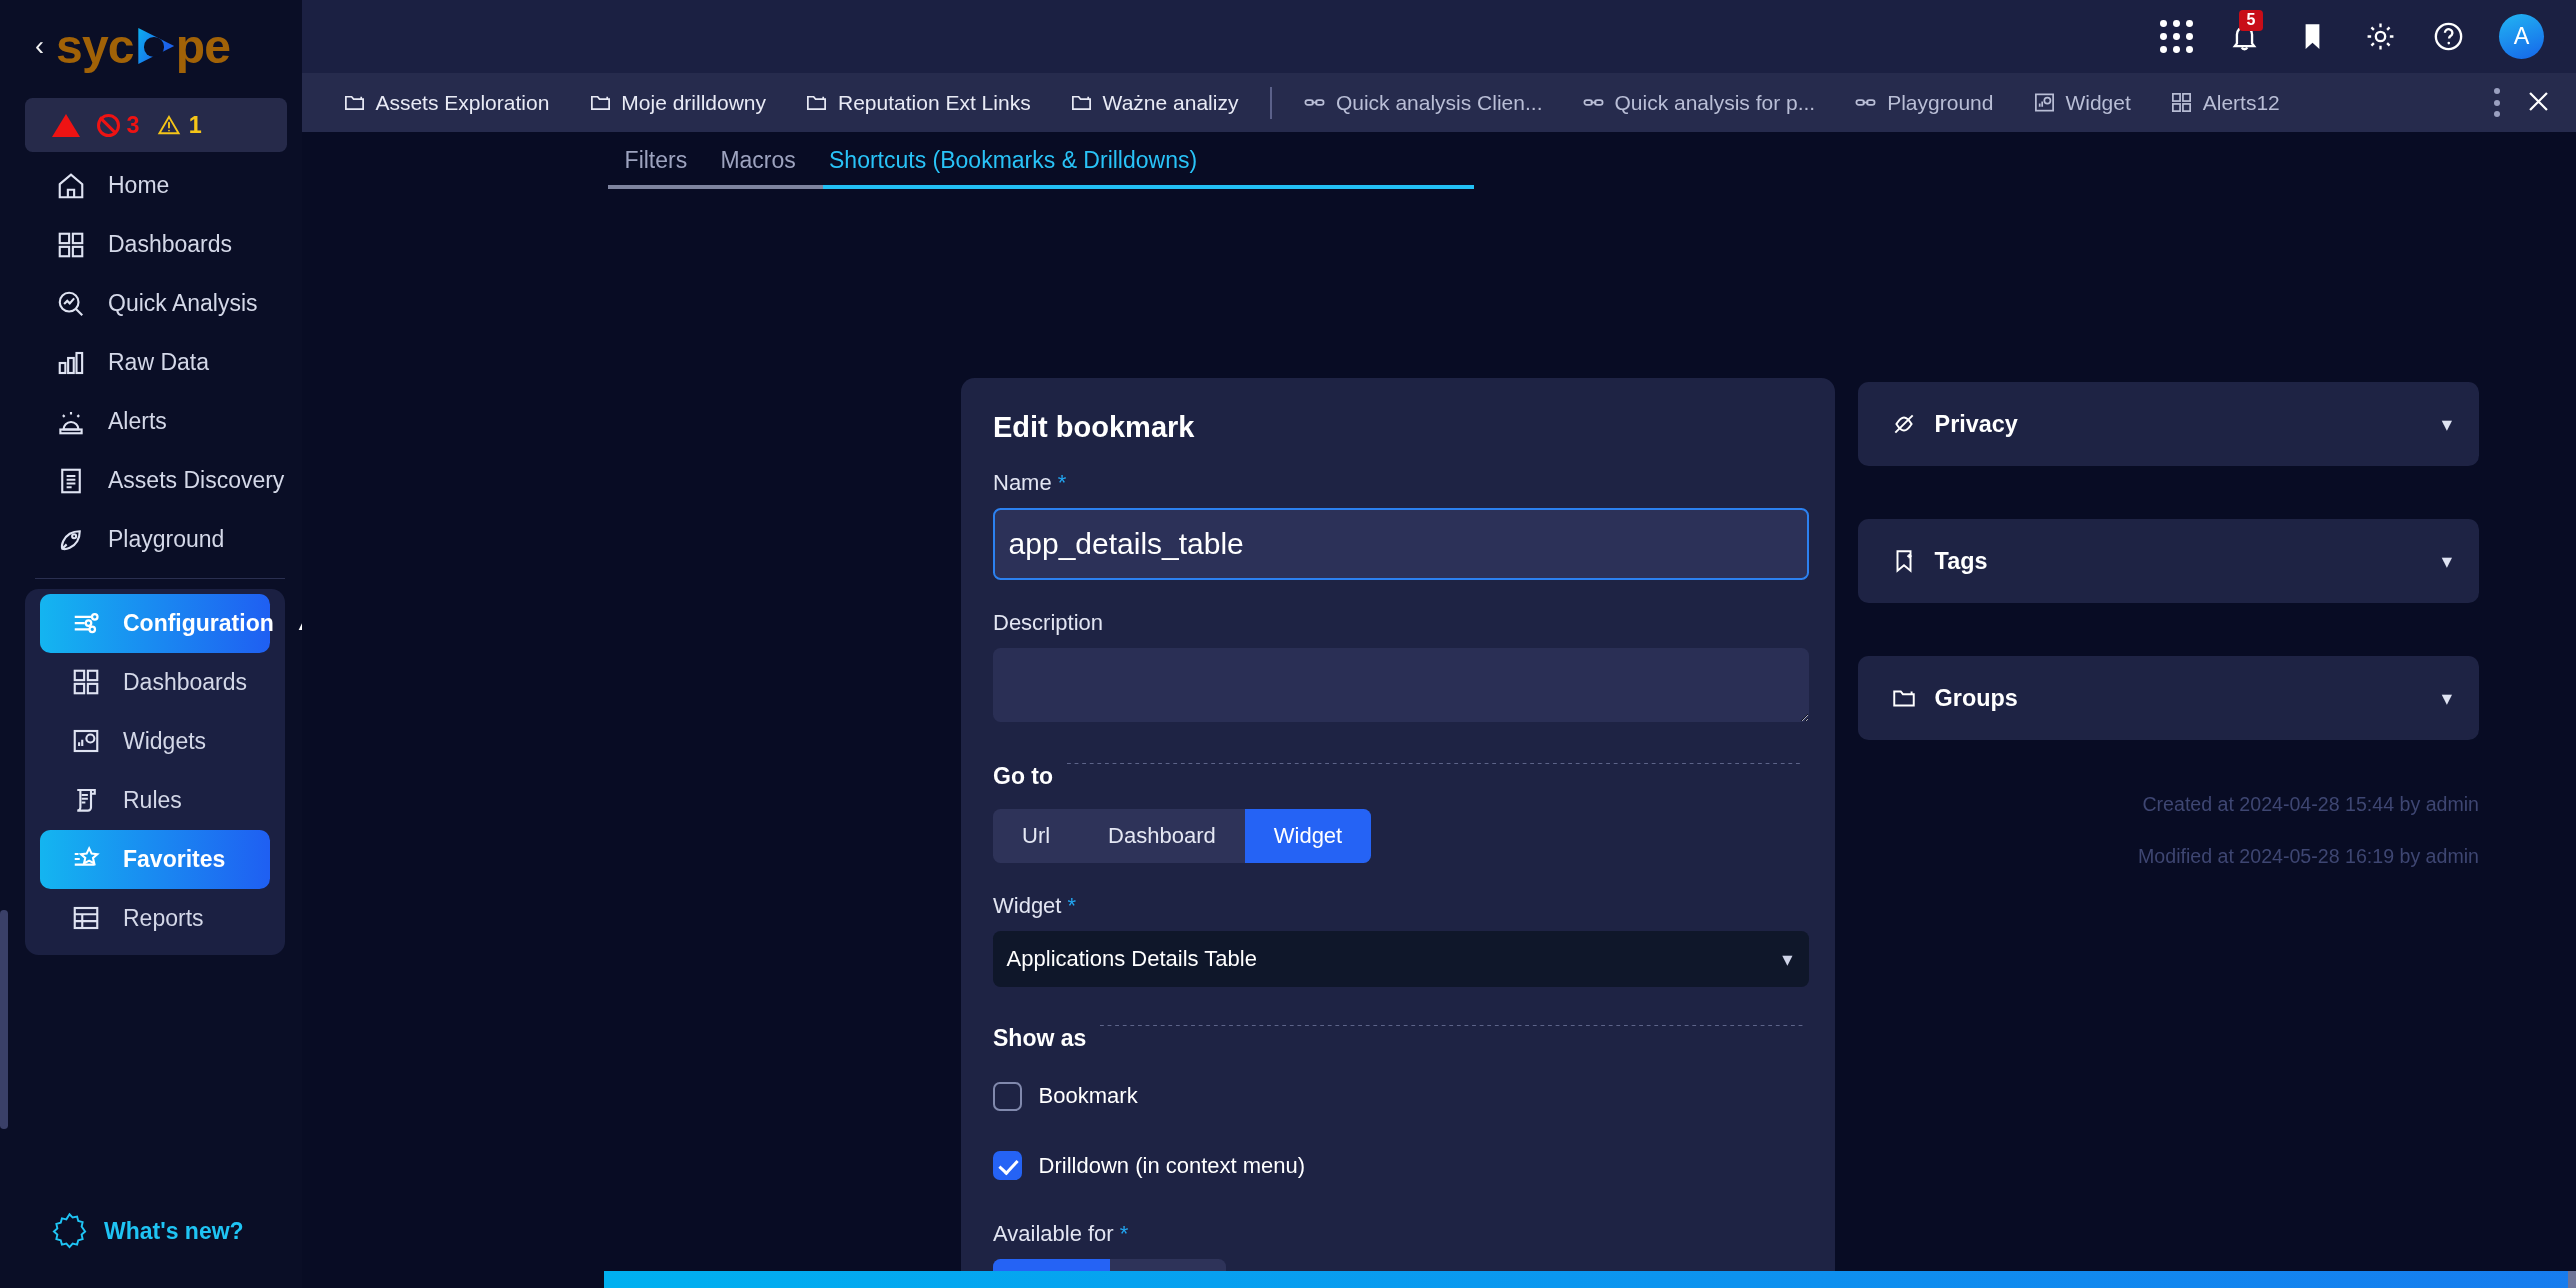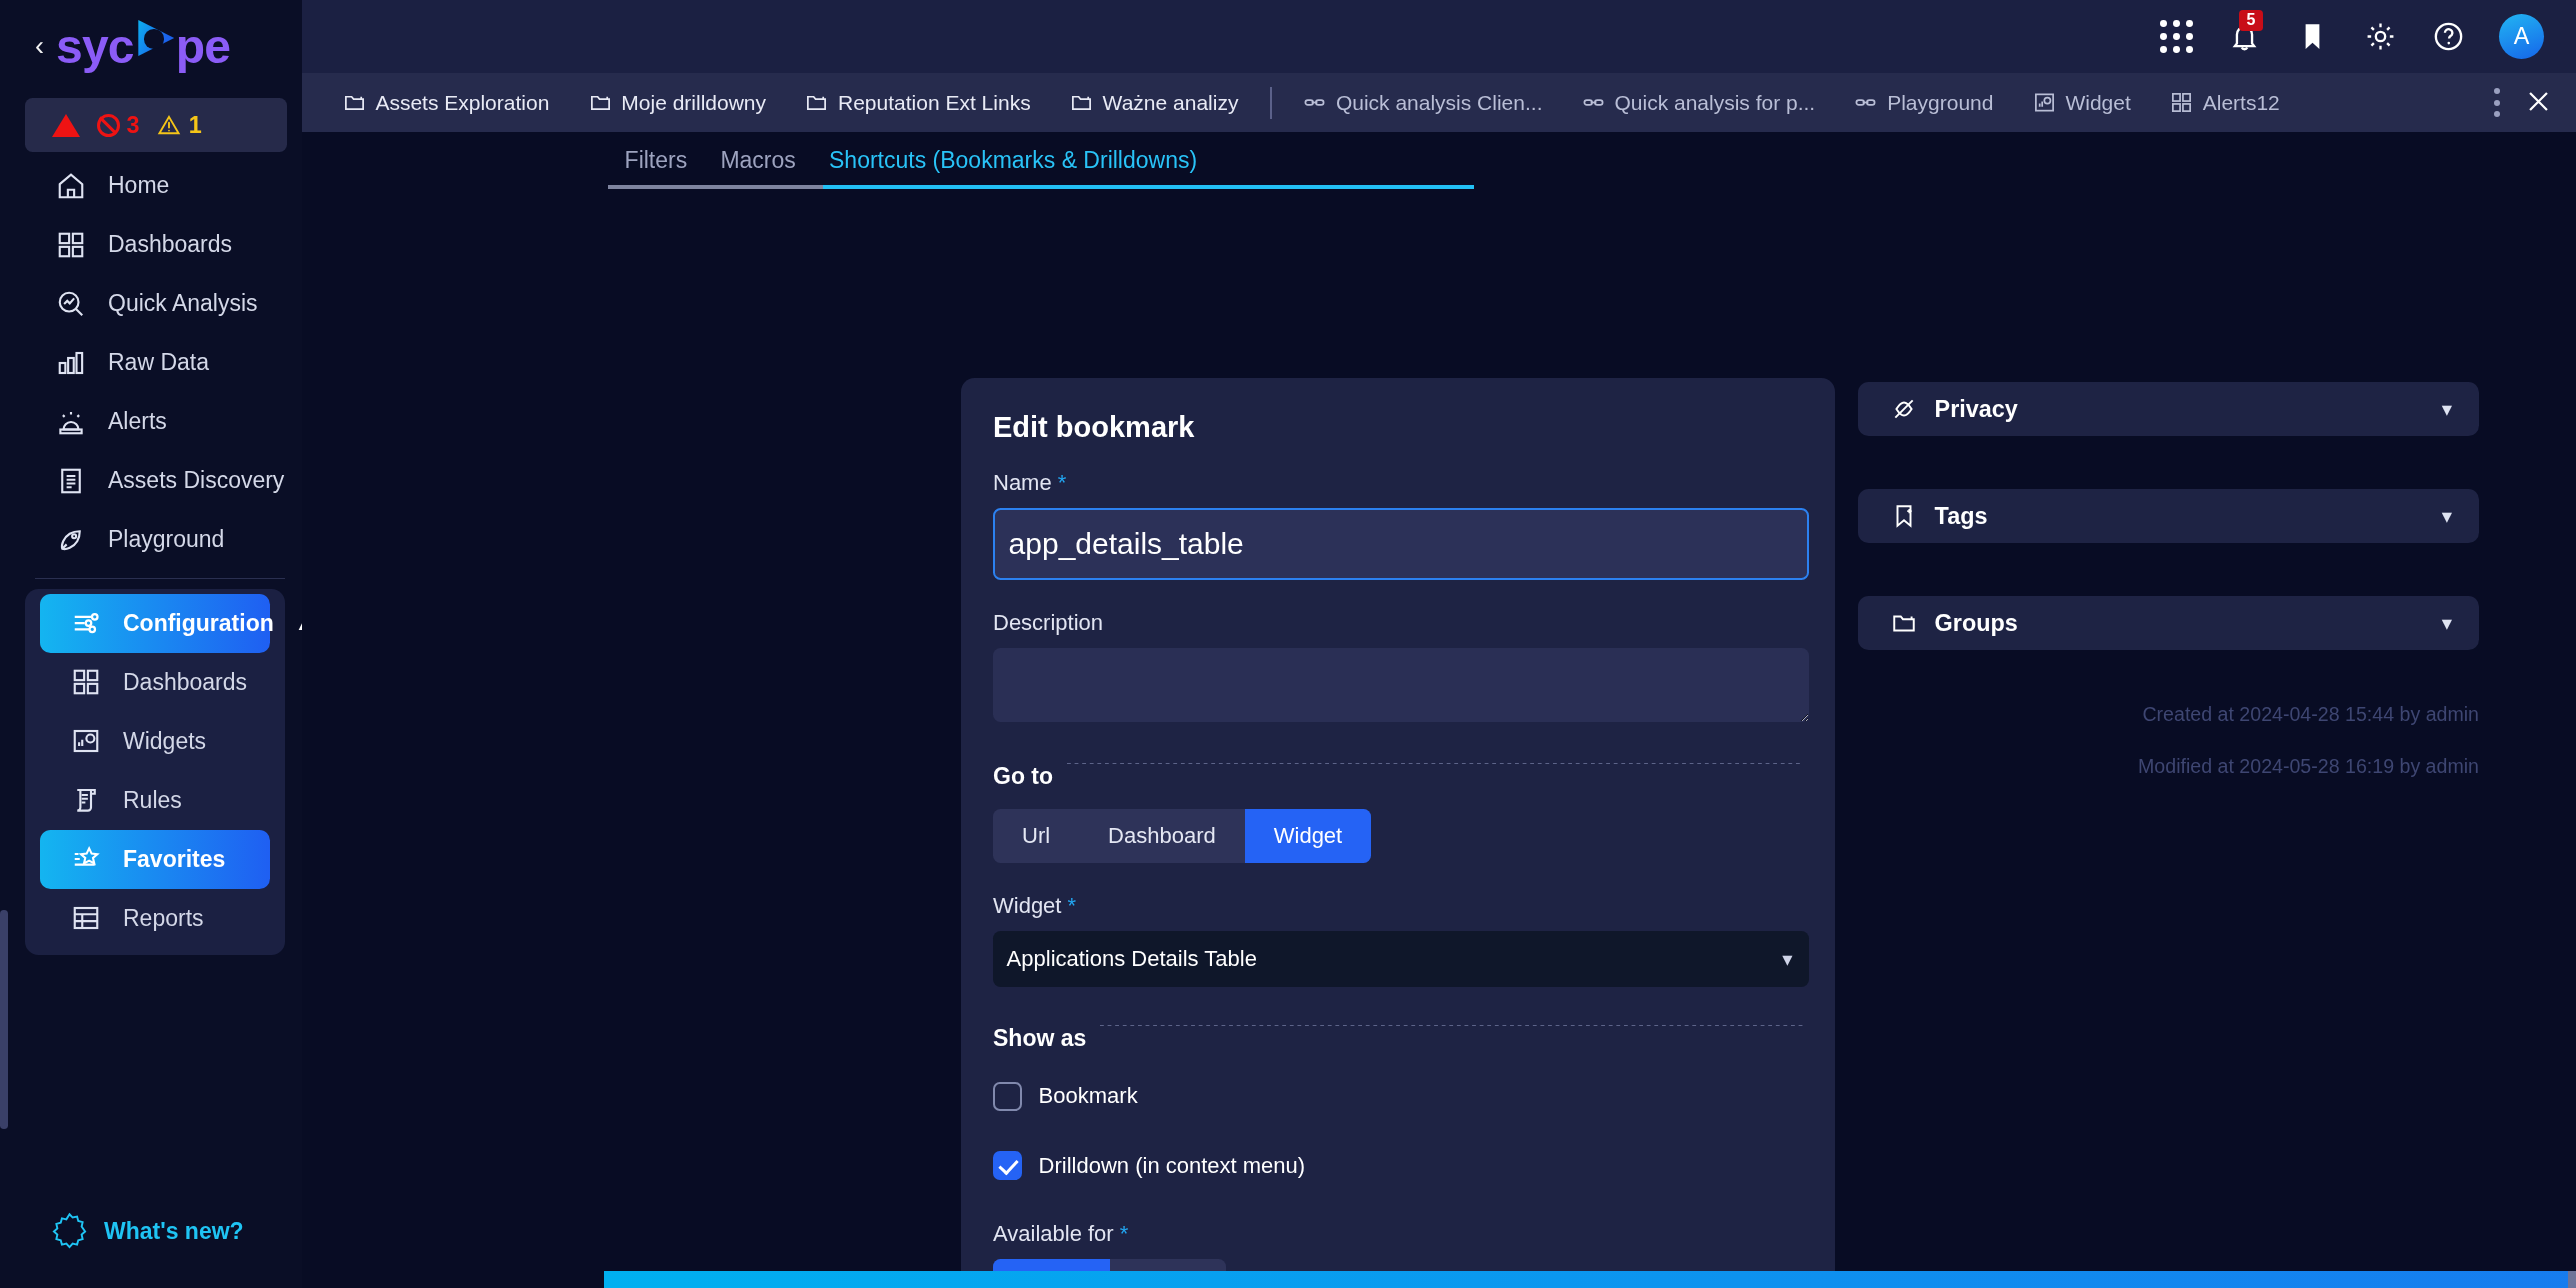--- a/index.html
+++ b/index.html
@@ -19,22 +19,22 @@
     flex: 0 0 302px;
     display: flex; flex-direction: column;
     z-index: 5;
   }
   .logo-row {
     height: 92px; display: flex; align-items: center;
     padding-left: 35px; gap: 12px;
   }
   .logo-chevron { color: #ffffff; font-size: 27px; line-height: 1; opacity: .95; }
   .logo-text {
-    font-size: 48px; font-weight: 700; color: #8b5cf6;
-    letter-spacing: -0.8px; display: flex; 
+    font-size: 48px; font-weight: 700; color: #a16207;
+    letter-spacing: -0.8px; display: flex; align-items: center;
   }
   .logo-mark {
     position: relative; width: 39px; height: 39px; display: inline-block;
     margin: 0 1.5px;
   }
   .logo-mark .tri {
     position: absolute; inset: 0;
     background: linear-gradient(115deg,#0bb7f0 0%, #1b63ec 70%);
     clip-path: polygon(8% 4%, 8% 96%, 100% 50%);
   }
@@ -207,21 +207,21 @@
   }
   .chk.on::after {
     content:''; position: absolute; left: 8.3px; top: 3px; width: 8.3px; height: 15px;
     border: solid #fff; border-width: 0 3px 3px 0; transform: rotate(43deg);
   }
   .chk-label { font-size: 22px; color: #ffffff; }
 
   
   .side-panel { position: absolute; left: 1556px; top: 193px; width: 621px; }
   .acc {
-    background: #1e2344; border-radius: 10.6px; height: 54px;
+    background: #1e2344; border-radius: 10.6px; height: 84px;
     display: flex; align-items: center; padding: 0 27px 0 33px; margin-bottom: 53px;
     cursor: pointer;
   }
   .acc .a-ico { width: 27px; height: 27px; margin-right: 16.6px; flex:0 0 27px; display:flex; align-items:center;}
   .acc .a-ico svg { width: 26px; height: 26px; }
   .acc .a-text { font-size: 23.4px; font-weight: 700; color: #ffffff; }
   .acc .a-chev { margin-left: auto; color: #dfe3f2; font-size: 20.4px; }
   .meta { text-align: right; color: #3e4672; font-size: 19.6px; margin-top: 18px; }
   .meta div { margin-bottom: 29px; }
 

